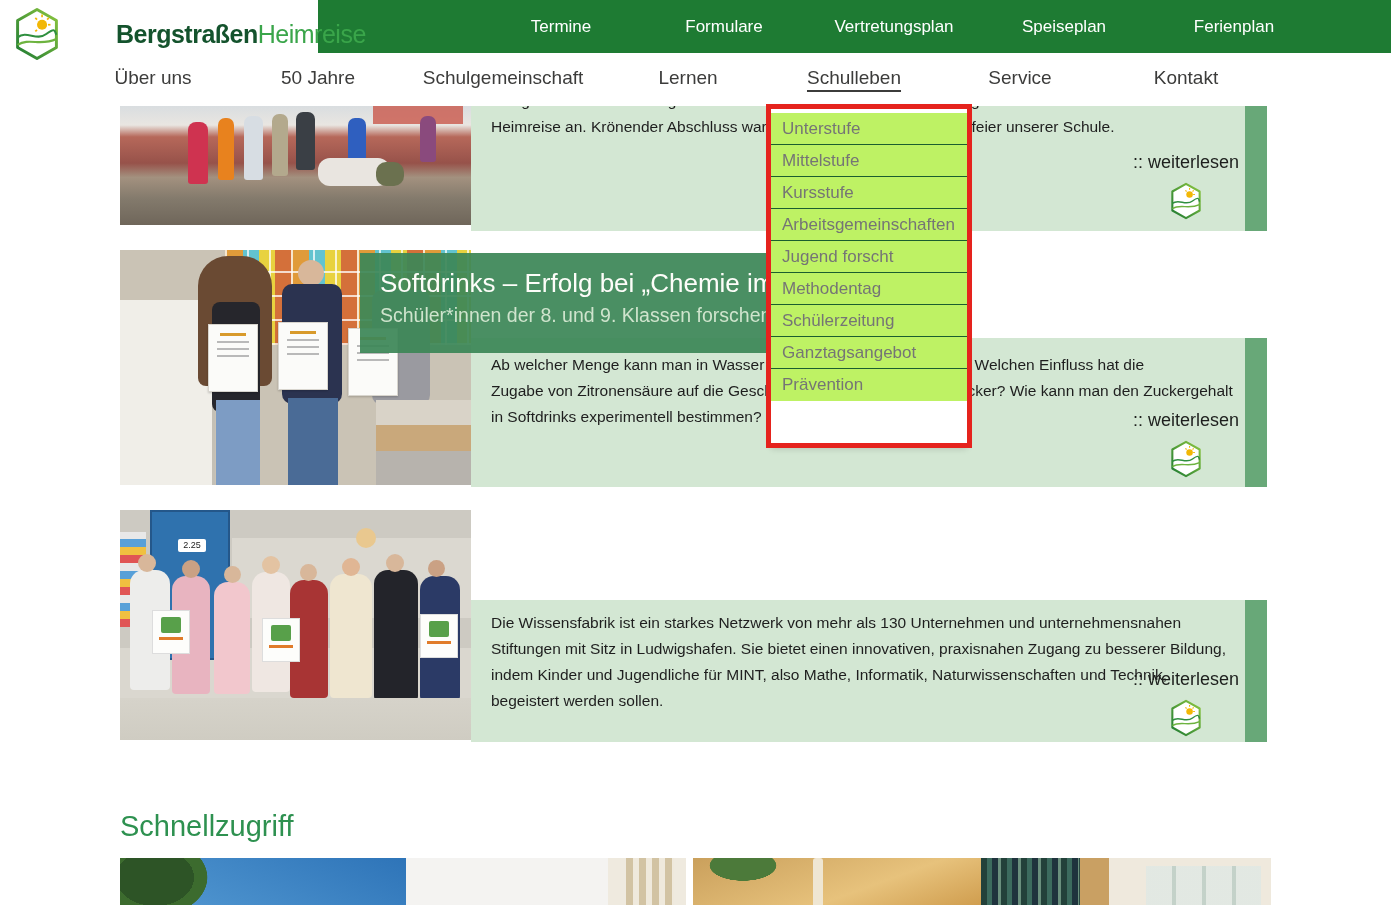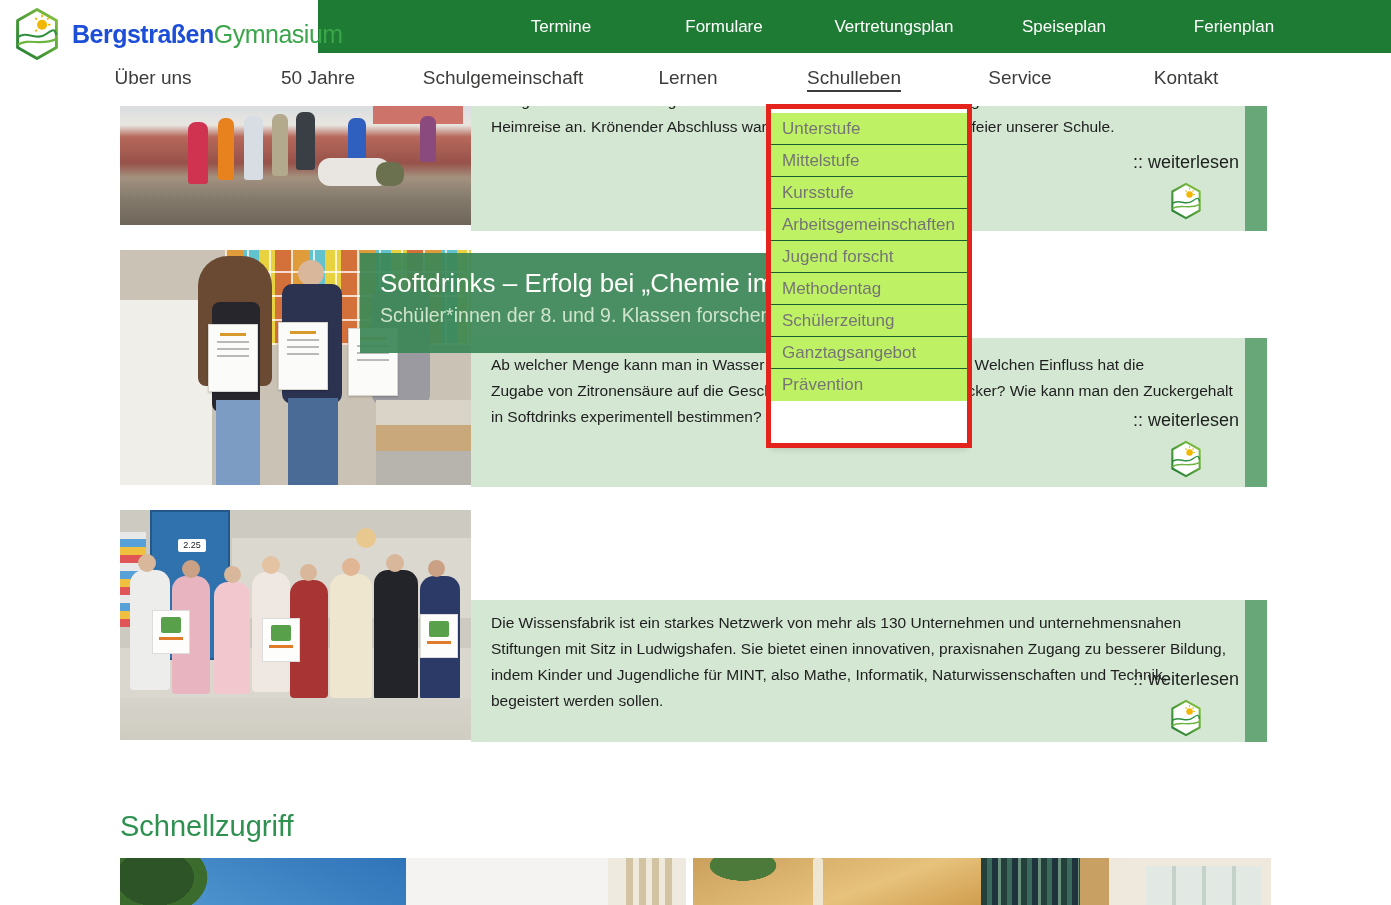--- a/index.html
+++ b/index.html
@@ -11,21 +11,21 @@
   .topbar { position:absolute; left:318px; top:0; right:0; height:53px; background:#1e7b33; }
   .topbar a { position:absolute; top:0; height:53px; line-height:53px; transform:translateX(-50%);
               color:#fff; font-size:17px; text-decoration:none; cursor:pointer; white-space:nowrap; }
   .mainnav { position:absolute; left:0; top:53px; width:100%; height:53px; background:#fff; }
   .mainnav a { position:absolute; top:0; height:53px; line-height:50px; transform:translateX(-50%);
                color:#3c3c3b; font-size:19px; text-decoration:none; cursor:pointer; white-space:nowrap; }
   .mainnav a.active { text-decoration:underline; text-underline-offset:6px; text-decoration-thickness:1.5px; }
 
   .logo { position:absolute; left:10px; top:6px; display:flex; align-items:center; gap:8px; cursor:pointer; }
   .brandtext { font-size:25px; letter-spacing:-0.5px; white-space:nowrap; }
-  .brandtext .b1 { font-weight:bold; color:#1d4ed8; }
+  .brandtext .b1 { font-weight:bold; color:#14532d;margin-left:44px; }
   .brandtext .b2 { font-weight:normal; color:#3aa54a; }
 
   
   .dropdown { position:absolute; left:771px; top:106px; width:196px; height:341px; background:#fff;
               z-index:60; padding-top:7px; overflow:hidden; box-shadow:0 2px 6px rgba(0,0,0,.15); }
   .dd-item { height:32px; line-height:32px; padding-left:11px; font-size:17px; color:#757575;
              border-bottom:1px solid #1b5e2f; cursor:pointer; background:#bef264; white-space:nowrap; }
   .dd-item:last-child { border-bottom:none; }
   .annotation { position:absolute; left:766px; top:104px; width:206px; height:344px;
                 border:5px solid #e5231d; z-index:70; pointer-events:none; }
@@ -296,21 +296,21 @@
         <g stroke="#f2b705" stroke-width="2">
             <line x1="38" y1="9" x2="38" y2="12"></line>
             <line x1="48" y1="21" x2="45" y2="21"></line>
             <line x1="30" y1="13" x2="32" y2="15"></line>
             <line x1="46" y1="13" x2="44" y2="15"></line>
             <line x1="30" y1="29" x2="32" y2="27"></line>
           </g>
         <path d="M9 36 C20 27, 31 41, 43 32 S 53 30, 55 33" stroke="#2f8f3f" fill="none" stroke-width="2.5"></path>
         <path d="M9 45 C23 36, 36 47, 55 38" stroke="#6db33f" fill="none" stroke-width="2.5"></path>
       </svg>
-      <div class="brandtext"><span class="b1">Bergstraßen</span><span class="b2">Gymnasium</span></div>
+      <div class="brandtext"><span class="b1">Bergstraßen</span><span class="b2">Heimreise</span></div>
     </div>
   </header>
 
   <div class="dropdown">
     <div class="dd-item">Unterstufe</div>
     <div class="dd-item">Mittelstufe</div>
     <div class="dd-item">Kursstufe</div>
     <div class="dd-item">Arbeitsgemeinschaften</div>
     <div class="dd-item">Jugend forscht</div>
     <div class="dd-item">Methodentag</div>

